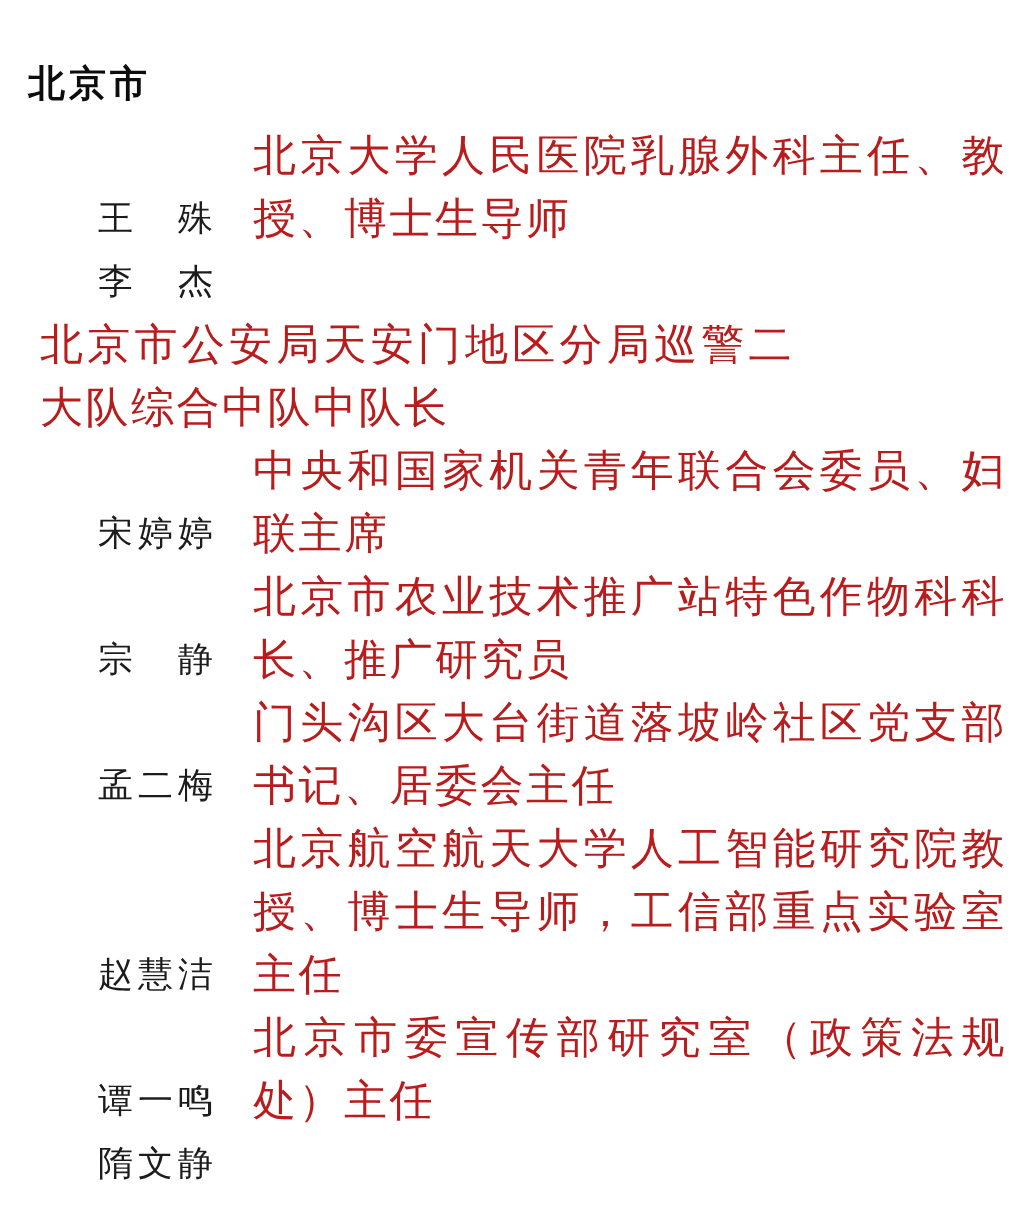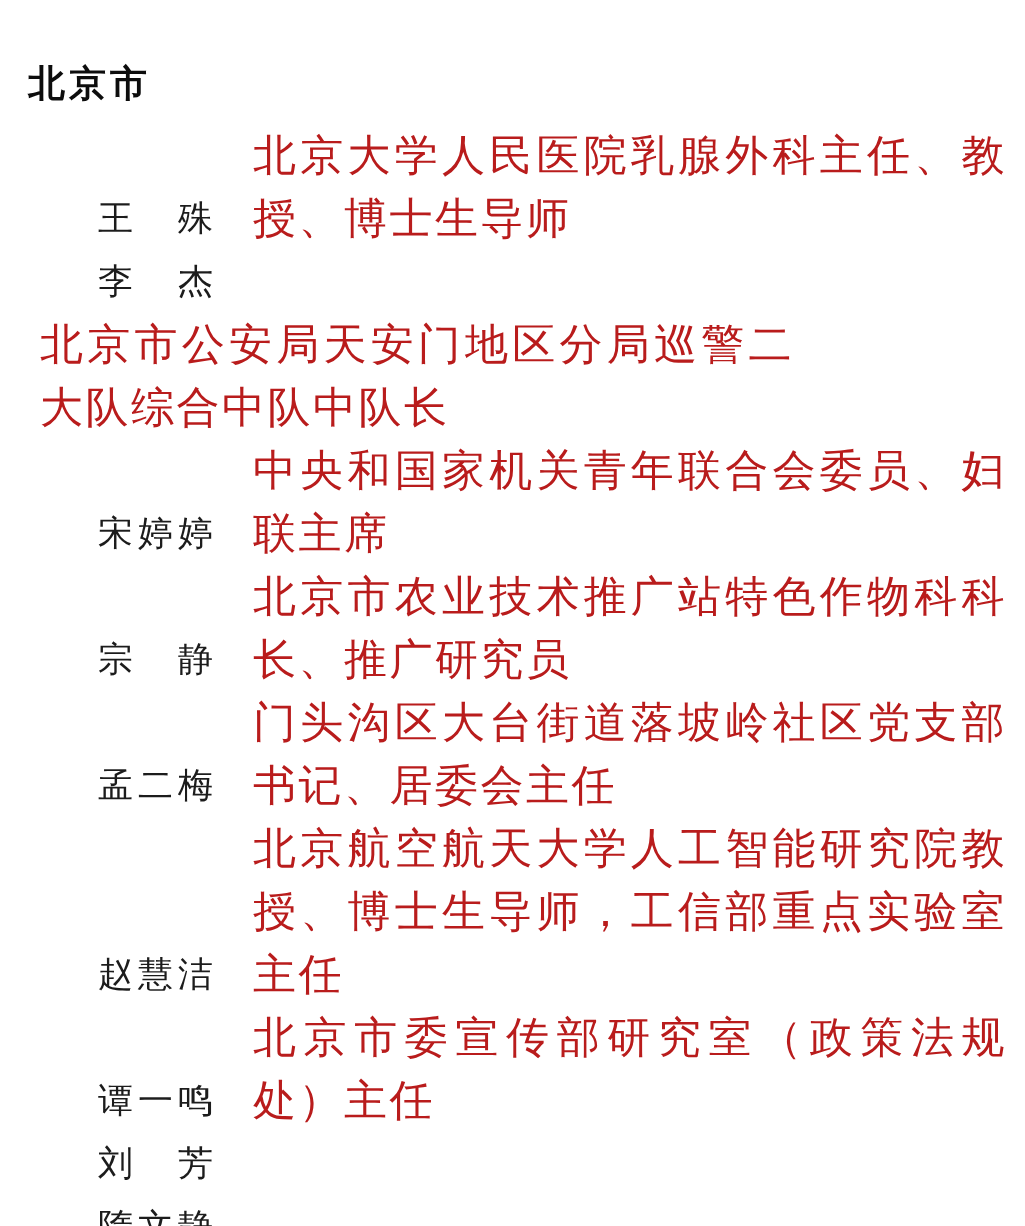--- a/index.html
+++ b/index.html
@@ -93,19 +93,18 @@
       </div>
       <div class="entry">
         <div class="entry-name">赵慧洁</div>
         <div class="entry-desc">北京航空航天大学人工智能研究院教授、博士生导师，工信部重点实验室主任</div>
       </div>
       <div class="entry">
         <div class="entry-name">谭一鸣</div>
         <div class="entry-desc">北京市委宣传部研究室（政策法规处）主任</div>
       </div>
       <div class="entry">
-        <div class="entry-name">刘芳</div>
       </div>
       <div class="entry">
         <div class="entry-name">隋文静</div>
       </div>
     </div>
 </div>
 
 </body></html>

